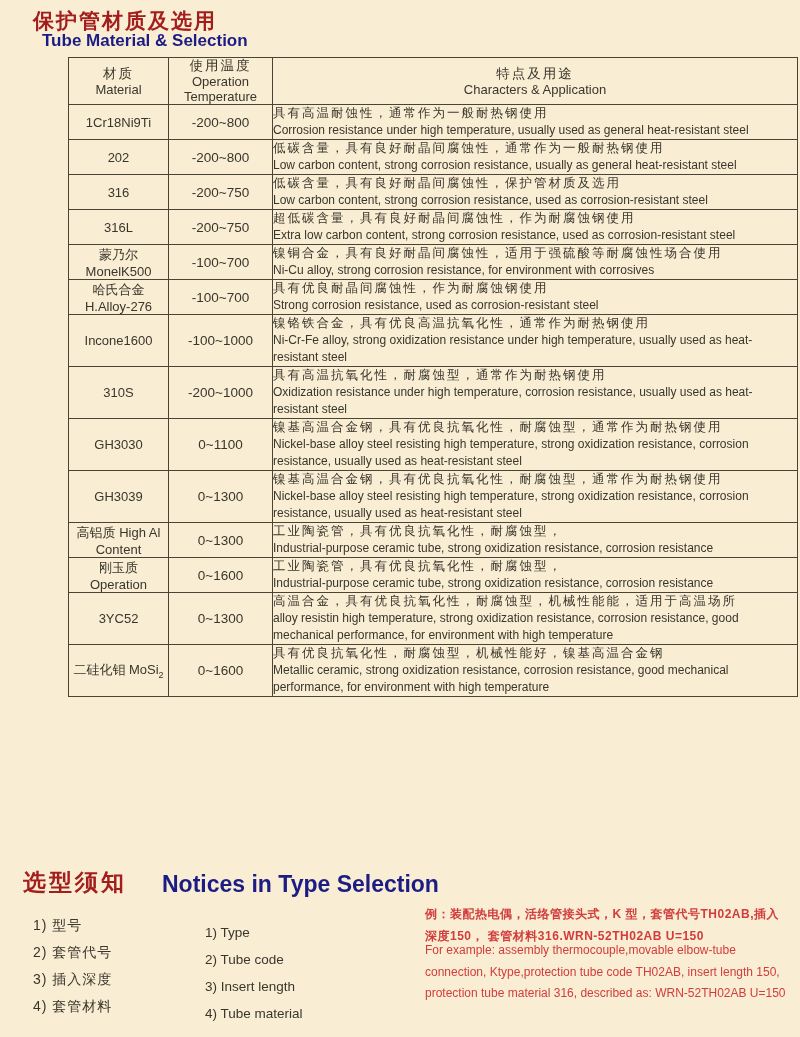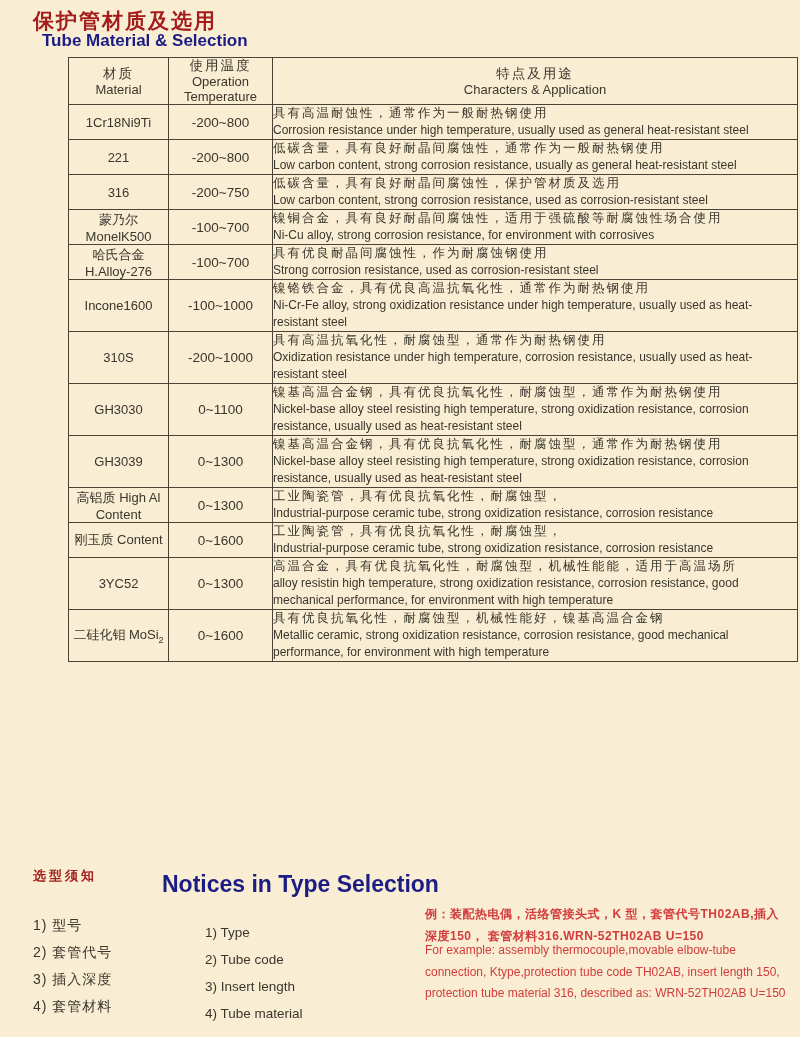--- a/index.html
+++ b/index.html
@@ -25,21 +25,21 @@
   thead th{height:47px;font-weight:normal;vertical-align:middle;text-align:center;}
   .hd-cn{font-size:13.5px;letter-spacing:2px;line-height:16px;}
   .hd-en{font-size:13px;line-height:15px;}
   td.cell-mat{vertical-align:middle;text-align:center;font-size:13px;padding:2px 3px;}
   td.cell-temp{vertical-align:middle;text-align:center;font-size:13.5px;}
   td.cell-desc{vertical-align:middle;padding:5px 8px;}
   .desc-cn{font-size:12.5px;letter-spacing:2px;line-height:17px;}
   .desc-en{font-size:12px;line-height:17px;}
   td.cell-mat sub{font-size:9px;}
 
-  .notice-title-cn{position:absolute;left:33px;top:867px;font-size:13px;font-weight:bold;color:var(--title-red);letter-spacing:3px;}
+  .notice-title-cn{position:absolute;left:23px;top:867px;font-size:23px;font-weight:bold;color:var(--title-red);letter-spacing:3px;}
   .notice-title-en{position:absolute;left:162px;top:871px;font-size:23px;font-weight:bold;color:var(--title-blue);}
   .notice-list-cn{position:absolute;left:33px;top:912px;font-size:14px;letter-spacing:1px;}
   .notice-list-cn .itm{line-height:27px;}
   .notice-list-en{position:absolute;left:205px;top:919px;font-size:13.5px;}
   .notice-list-en .itm{line-height:27px;}
   .example-cn{position:absolute;left:425px;top:903px;width:366px;color:var(--example-red);font-size:12px;font-weight:bold;line-height:22px;letter-spacing:0.5px;}
   .example-en{position:absolute;left:425px;top:940px;width:372px;color:var(--example-red);font-size:12px;font-weight:normal;line-height:21.5px;}
 </style>
 </head>
 <body>
@@ -74,37 +74,45 @@
   <tr>
     <td class="cell-mat"><span class="mat-txt">1Cr18Ni9Ti</span></td>
     <td class="cell-temp">-200~800</td>
     <td class="cell-desc">
       <div class="desc-cn">具有高温耐蚀性，通常作为一般耐热钢使用</div>
       <div class="desc-en">Corrosion resistance under high temperature, usually used as general heat-resistant steel</div>
     </td>
   </tr>
 
   <tr>
-    <td class="cell-mat"><span class="mat-txt">221</span></td>
+    <td class="cell-mat"><span class="mat-txt">202</span></td>
     <td class="cell-temp">-200~800</td>
     <td class="cell-desc">
       <div class="desc-cn">低碳含量，具有良好耐晶间腐蚀性，通常作为一般耐热钢使用</div>
       <div class="desc-en">Low carbon content,  strong corrosion resistance, usually as general heat-resistant steel</div>
     </td>
   </tr>
 
   <tr>
     <td class="cell-mat"><span class="mat-txt">316</span></td>
     <td class="cell-temp">-200~750</td>
     <td class="cell-desc">
       <div class="desc-cn">低碳含量，具有良好耐晶间腐蚀性，保护管材质及选用</div>
       <div class="desc-en">Low carbon content, strong corrosion resistance,  used as corrosion-resistant steel</div>
     </td>
   </tr>
 
+  <tr>
+    <td class="cell-mat"><span class="mat-txt">316L</span></td>
+    <td class="cell-temp">-200~750</td>
+    <td class="cell-desc">
+      <div class="desc-cn">超低碳含量，具有良好耐晶间腐蚀性，作为耐腐蚀钢使用</div>
+      <div class="desc-en">Extra low carbon content, strong corrosion resistance, used as corrosion-resistant steel</div>
+    </td>
+  </tr>
 
   <tr>
     <td class="cell-mat"><span class="mat-txt">蒙乃尔 MonelK500</span></td>
     <td class="cell-temp">-100~700</td>
     <td class="cell-desc">
       <div class="desc-cn">镍铜合金，具有良好耐晶间腐蚀性，适用于强硫酸等耐腐蚀性场合使用</div>
       <div class="desc-en">Ni-Cu alloy, strong corrosion resistance, for environment with corrosives</div>
     </td>
   </tr>
 
@@ -156,21 +164,21 @@
   <tr>
     <td class="cell-mat"><span class="mat-txt">高铝质 High Al Content</span></td>
     <td class="cell-temp">0~1300</td>
     <td class="cell-desc">
       <div class="desc-cn">工业陶瓷管，具有优良抗氧化性，耐腐蚀型，</div>
       <div class="desc-en">Industrial-purpose ceramic tube, strong oxidization resistance, corrosion resistance</div>
     </td>
   </tr>
 
   <tr>
-    <td class="cell-mat"><span class="mat-txt">刚玉质 Content</span></td>
+    <td class="cell-mat"><span class="mat-txt">刚玉质 Operation</span></td>
     <td class="cell-temp">0~1600</td>
     <td class="cell-desc">
       <div class="desc-cn">工业陶瓷管，具有优良抗氧化性，耐腐蚀型，</div>
       <div class="desc-en">Industrial-purpose ceramic tube,  strong oxidization resistance, corrosion resistance</div>
     </td>
   </tr>
 
   <tr>
     <td class="cell-mat"><span class="mat-txt">3YC52</span></td>
     <td class="cell-temp">0~1300</td>

